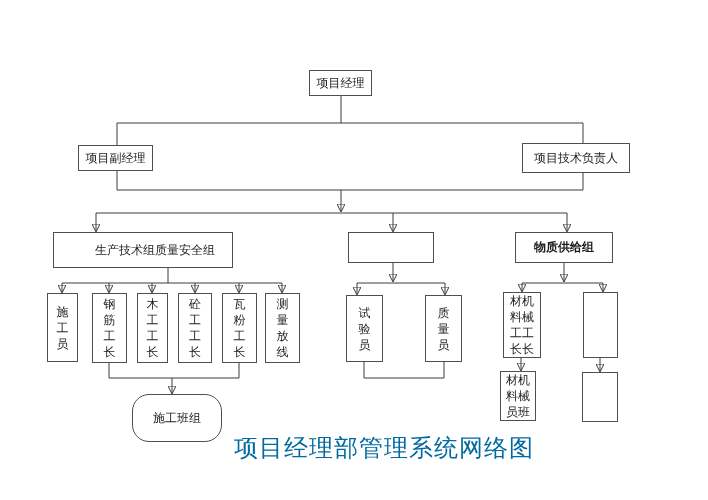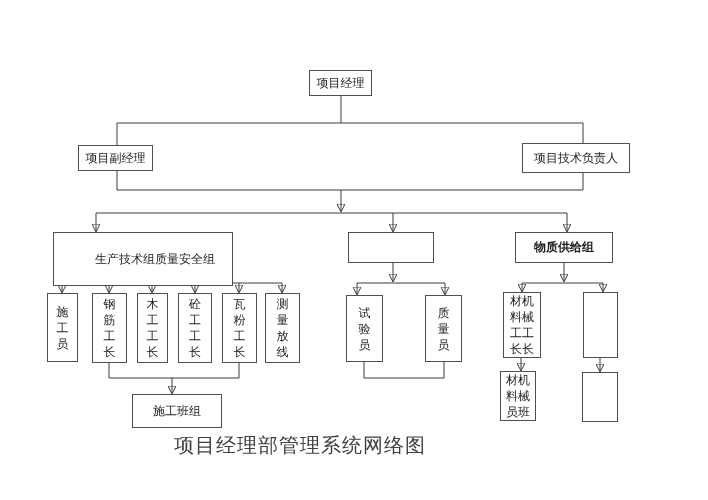--- a/index.html
+++ b/index.html
@@ -21,24 +21,24 @@
     text-align:center;
     color:#1c1c1c;
     font-size:12px;
     line-height:15px;
     white-space:pre-line;
   }
   .v{line-height:16px;letter-spacing:0;}
   .title{
     position:absolute;
     left:174px;top:432px;width:360px;
-    text-align:left;
-    font-size:20px;
+    text-align:right;
+    font-size:24px;
     letter-spacing:1px;
-    color:#404040;
+    color:#0369a1;
   }
 </style>
 </head>
 <body>
 
 <div id="canvas">
 
   <svg id="wires" viewBox="0 0 708 500">
     <defs>
       <marker id="arw" viewBox="0 0 8 8" refX="7" refY="4" markerWidth="8" markerHeight="8" orient="auto">
@@ -88,21 +88,21 @@
     <path d="M603,283 V291" marker-end="url(#arw)"></path>
     <path d="M521,358 V370" marker-end="url(#arw)"></path>
     <path d="M600,358 V371" marker-end="url(#arw)"></path>
   </svg>
 
   <div class="box" style="left:309px;top:70px;width:63px;height:26px;">项目经理</div>
 
   <div class="box" style="left:78px;top:145px;width:75px;height:26px;">项目副经理</div>
   <div class="box" style="left:522px;top:143px;width:108px;height:30px;text-align:right;">项目技术负责人</div>
 
-  <div class="box" style="left:53px;top:232px;width:180px;height:54px;padding-left:24px;">生产技术组质量安全组</div>
+  <div class="box" style="left:53px;top:232px;width:180px;height:36px;padding-left:24px;">生产技术组质量安全组</div>
   <div class="box" style="left:348px;top:232px;width:86px;height:31px;"></div>
   <div class="box" style="left:515px;top:232px;width:98px;height:31px;font-weight:bold;">物质供给组</div>
 
   <div class="box v" style="left:47px;top:293px;width:31px;height:69px;">施
 工
 员</div>
   <div class="box v" style="left:92px;top:293px;width:35px;height:70px;">钢
 筋
 工
 长</div>
@@ -129,21 +129,21 @@
   <div class="box v" style="left:425px;top:295px;width:37px;height:67px;">质
 量
 员</div>
 
   <div class="box v" style="left:503px;top:292px;width:38px;height:66px;">材机
 料械
 工工
 长长</div>
   <div class="box v" style="left:583px;top:292px;width:35px;height:66px;"></div>
 
-  <div class="box" style="left:132px;top:394px;width:90px;height:34px;">施工班组</div>
+  <div class="box" style="left:132px;top:394px;width:90px;height:48px;border-radius:17px;">施工班组</div>
   <div class="box v" style="left:500px;top:371px;width:36px;height:50px;">材机
 料械
 员班</div>
   <div class="box" style="left:582px;top:372px;width:36px;height:50px;"></div>
 
   <div class="title">项目经理部管理系统网络图</div>
 
 </div>
 
 </body></html>

